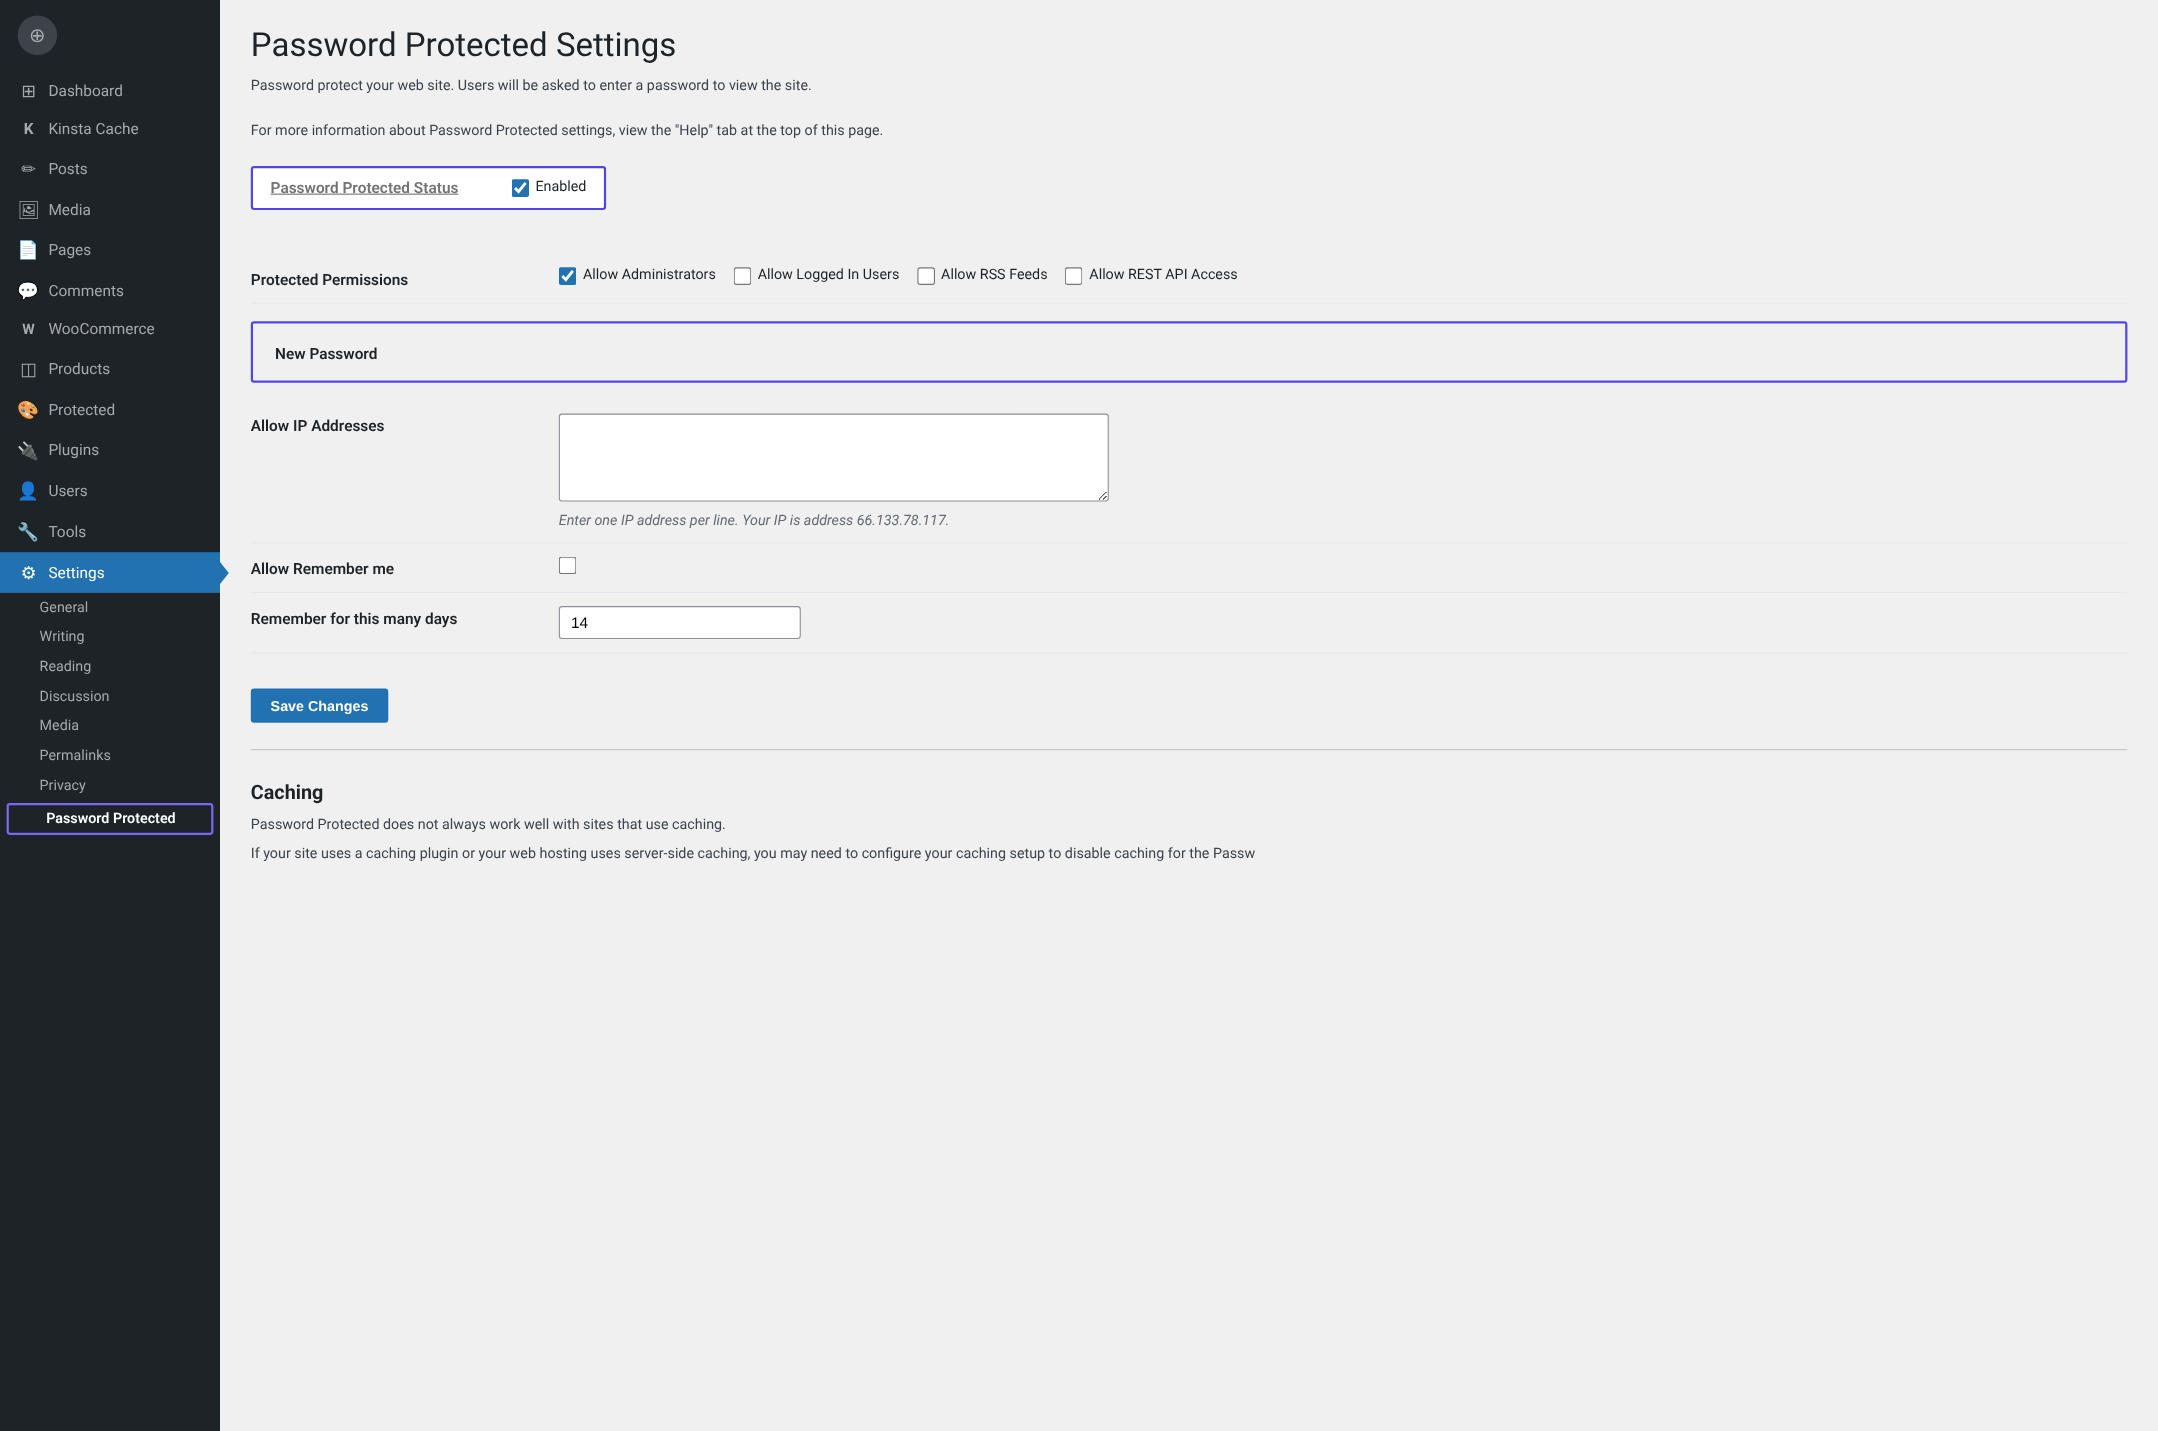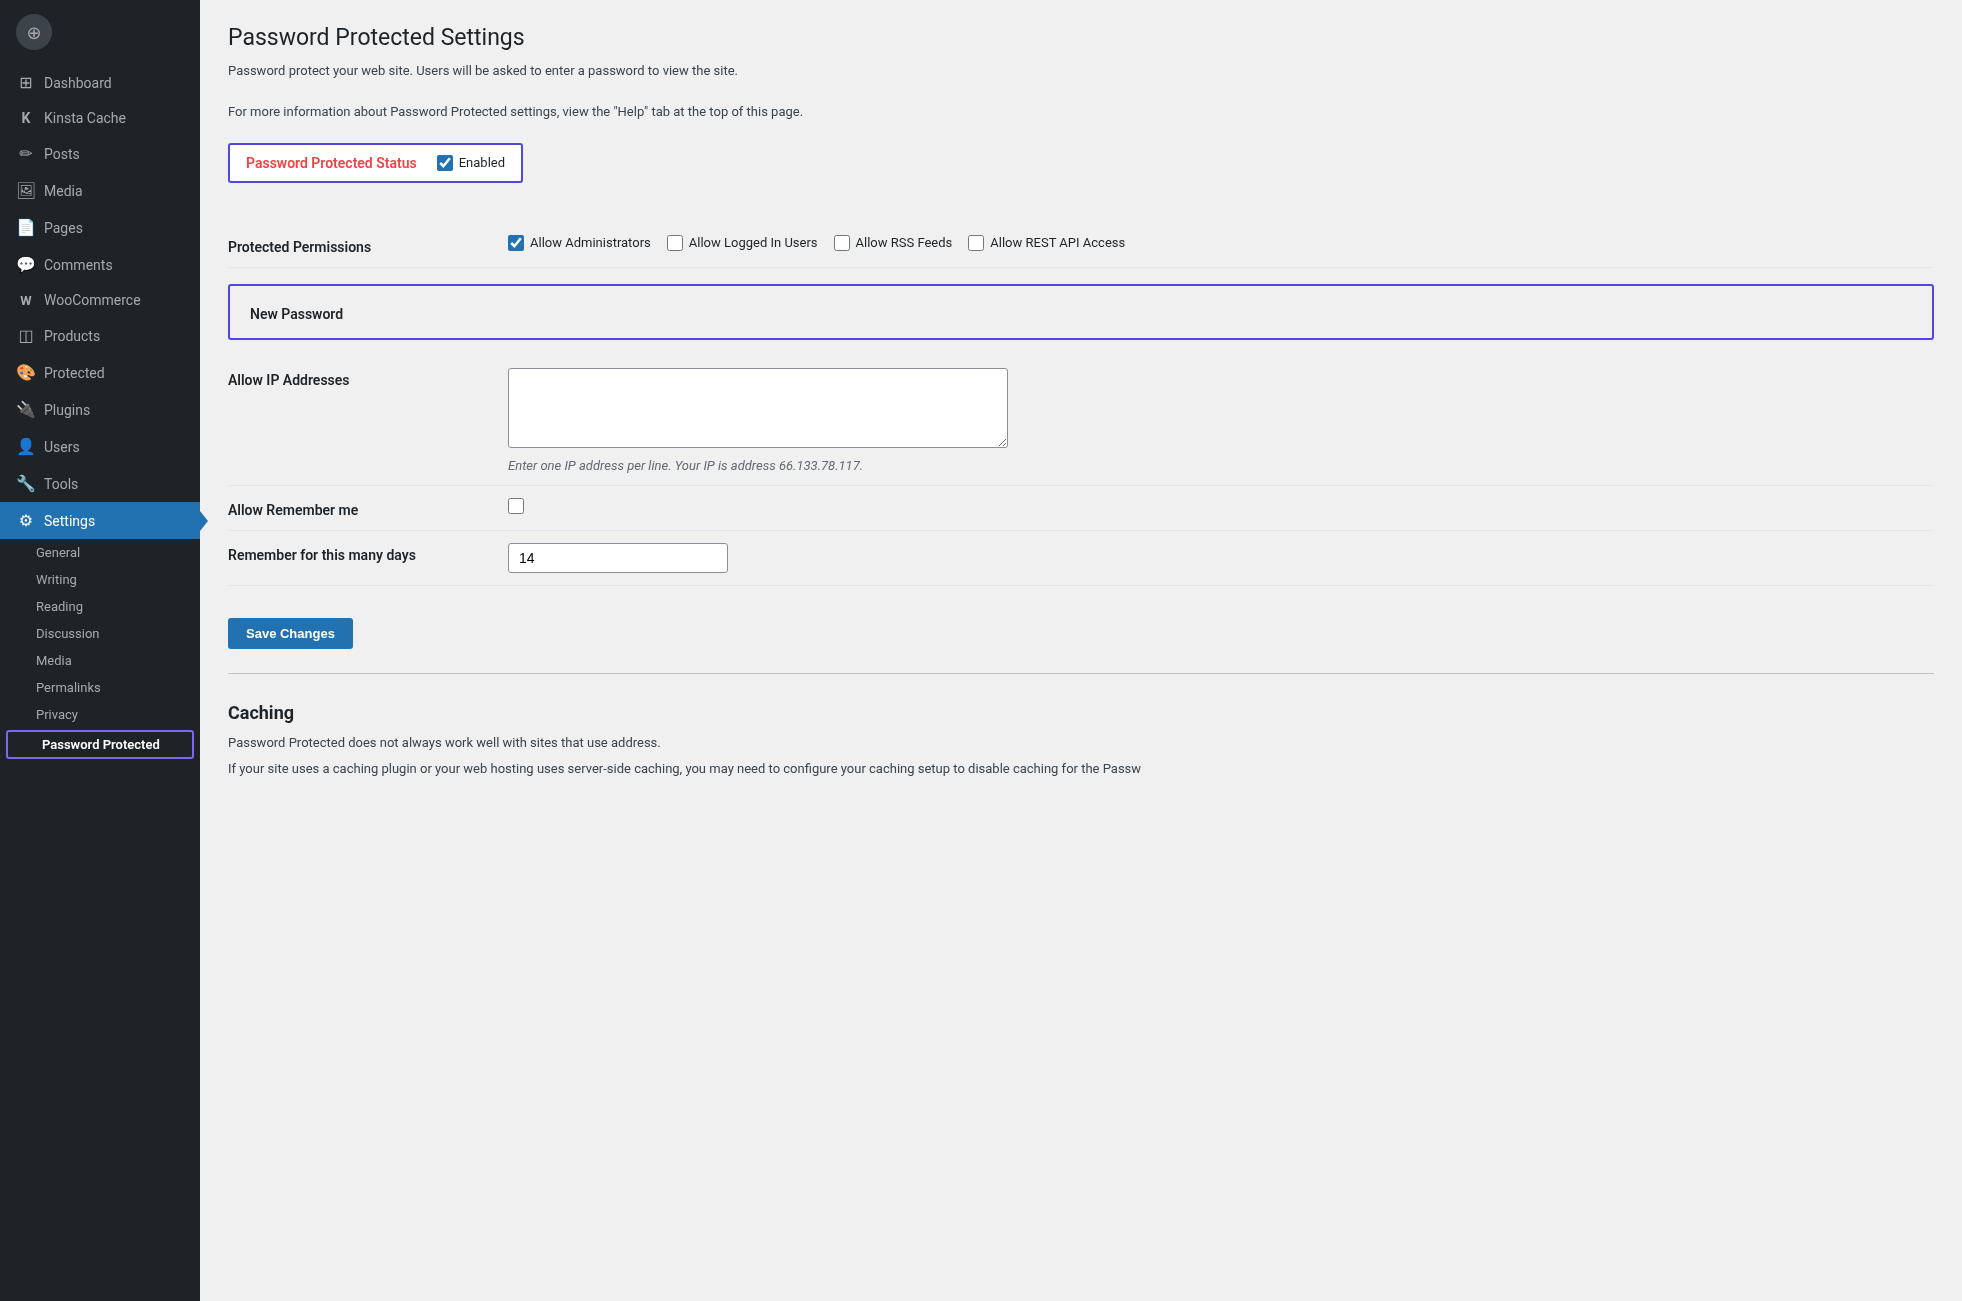--- a/index.html
+++ b/index.html
@@ -64,21 +64,21 @@
 
     
     #main {
       flex: 1;
       background: #f0f0f1;
       padding: 24px 28px;
       overflow-y: auto;
     }
 
     .page-title {
-      font-size: 23px;
+      font-size: 30px;
       font-weight: 400;
       color: #1d2327;
       margin-bottom: 10px;
     }
     .page-description {
       color: #3c434a;
       font-size: 13px;
       line-height: 1.6;
       margin-bottom: 20px;
     }
@@ -309,21 +309,21 @@
 </div>
 
 <div id="main">
 
   <h1 class="page-title">Password Protected Settings</h1>
   <p class="page-description">Password protect your web site. Users will be asked to enter a password to view the site.</p>
   <p class="page-description">For more information about Password Protected settings, view the "Help" tab at the top of this page.</p>
 
   <div style="margin-bottom: 20px;">
     <div class="highlight-block-status">
-      <span style="font-weight:600; font-size:14px; color:#ef4444; margin-right:12px;">Password Protected Status</span>
+      <span style="font-weight:600; font-size:14px; color:#737373; margin-right:40px;text-decoration:underline;">Password Protected Status</span>
       <label class="checkbox-label">
         <input type="checkbox" checked="" style="">
         <span>Enabled</span>
       </label>
     </div>
   </div>
 
   <div class="settings-row">
     <div class="row-label">Protected Permissions</div>
     <div class="row-content-inline">
@@ -377,16 +377,16 @@
   </div>
 
   <div style="margin-top: 16px; padding: 8px 0;">
     <button class="save-button">Save Changes</button>
   </div>
 
   <hr class="divider">
 
   <div>
     <h2 class="section-heading">Caching</h2>
-    <p class="section-description">Password Protected does not always work well with sites that use address.</p>
+    <p class="section-description">Password Protected does not always work well with sites that use caching.</p>
     <p class="section-description" style="margin-top:6px;">If your site uses a caching plugin or your web hosting uses server-side caching, you may need to configure your caching setup to disable caching for the Passw</p>
   </div>
 </div>
 
 </body></html>

